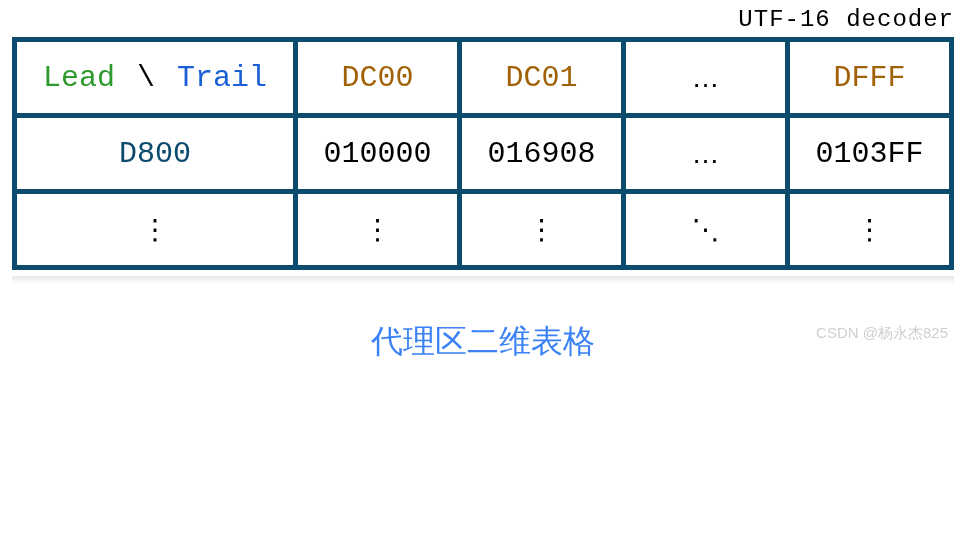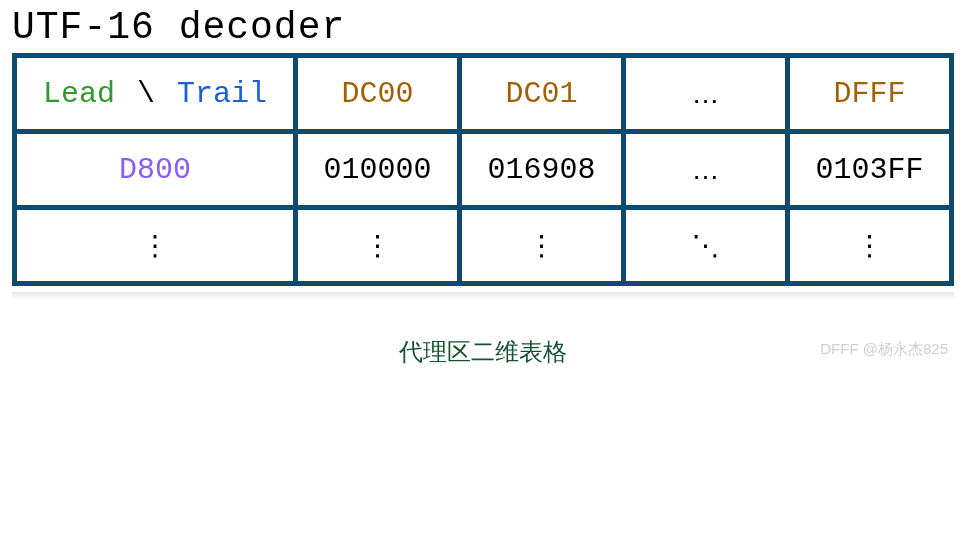--- a/index.html
+++ b/index.html
@@ -11,22 +11,22 @@
       font-family: "Courier New", monospace;
       background: #ffffff;
       width: 966px;
       height: 558px;
       position: relative;
     }
     .table-wrap {
       padding: 6px 12px 6px 12px;
     }
     .title {
-      text-align: left;
-      font-size: 38px;
+      text-align: right;
+      font-size: 24px;
       font-family: "Courier New", monospace;
       color: #000000;
       margin-bottom: 4px;
       letter-spacing: 1px;
     }
     table {
       border-collapse: collapse;
       width: 100%;
       table-layout: fixed;
     }
@@ -50,40 +50,40 @@
       color: #000000;
       margin: 0 4px;
     }
     .trail-label {
       color: #1a5fd6;
     }
     .col-header {
       color: #a16207;
     }
     .row-header {
-      color: #8b5cf6;
+      color: #0c4a6e;
     }
     .data-cell {
       color: #000000;
       margin-top: 20px;
     }
     .ellipsis {
       color: #000000;
       font-family: Arial, sans-serif;
       font-size: 28px;
     }
     .caption-area {
       position: relative;
       margin-top: 36px;
       text-align: center;
     }
     .caption-text {
-      color: #14532d;
+      color: #3b82f6;
       font-family: "Microsoft YaHei", "SimSun", sans-serif;
-      font-size: 24px;
+      font-size: 32px;
       font-weight: 500;
     }
     .watermark {
       position: absolute;
       right: 18px;
       top: 4px;
       font-family: "Microsoft YaHei", Arial, sans-serif;
       font-size: 15px;
       color: #cfcfcf;
     }
@@ -132,14 +132,14 @@
       <td class="data-cell ellipsis">⋱</td>
       <td class="data-cell ellipsis">⋮</td>
     </tr>
   </tbody>
     </table>
 </div>
 <div class="shadow-bottom"></div>
 
 <div class="caption-area">
   <span class="caption-text">代理区二维表格</span>
-  <span class="watermark">DFFF @杨永杰825</span>
+  <span class="watermark">CSDN @杨永杰825</span>
 </div>
 
 </body></html>

